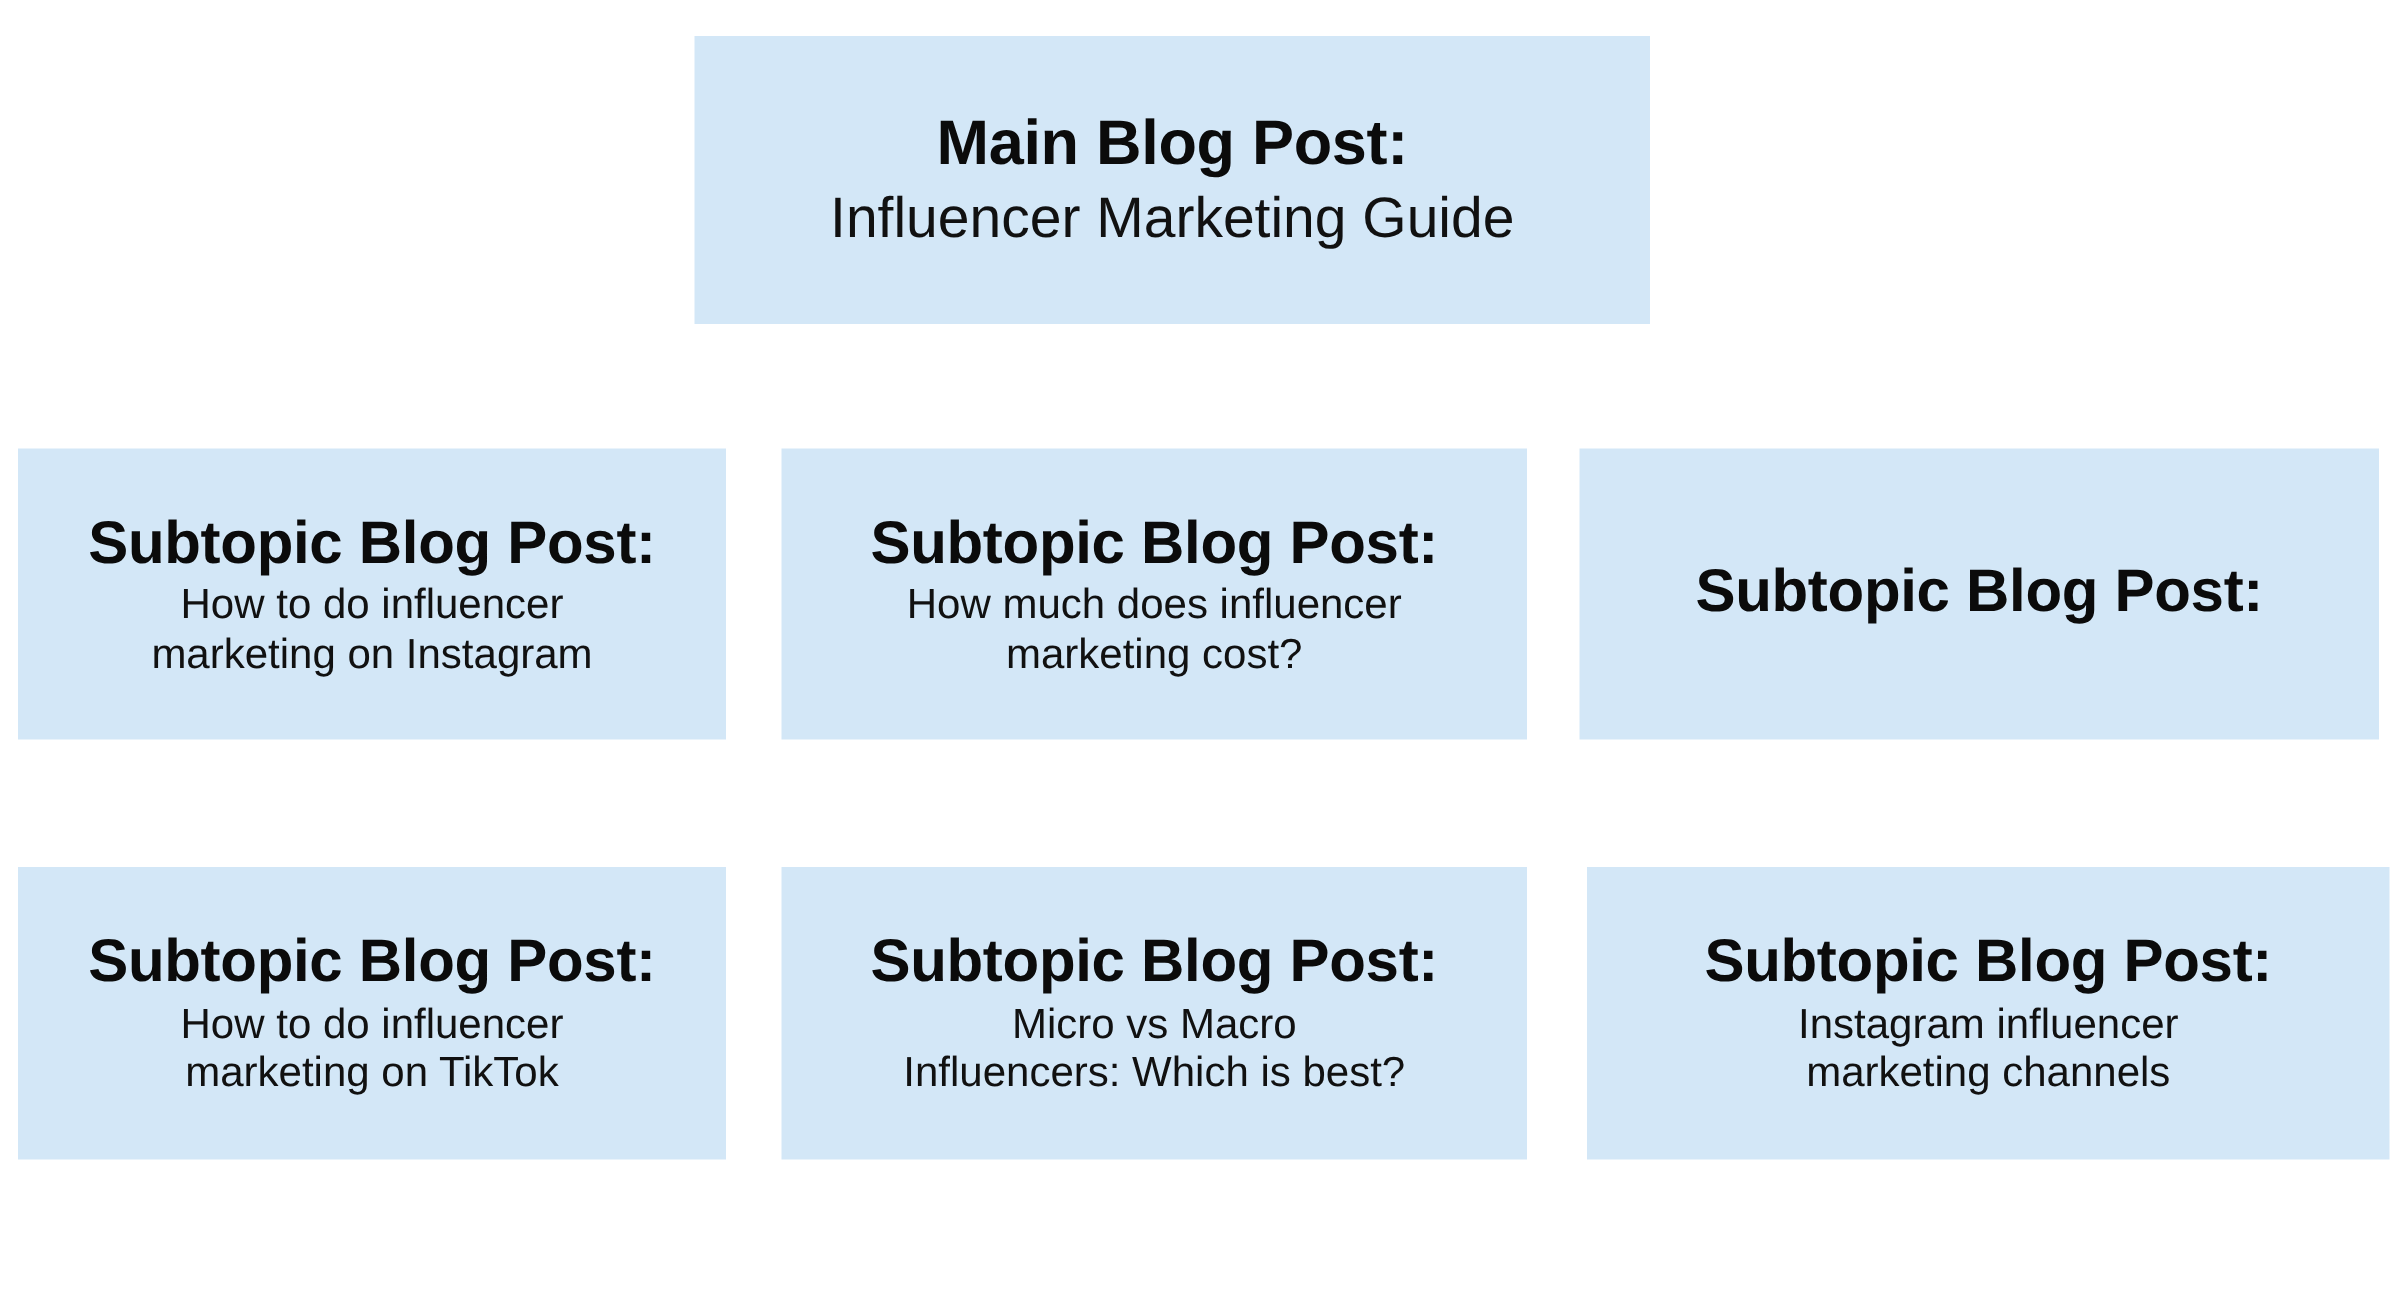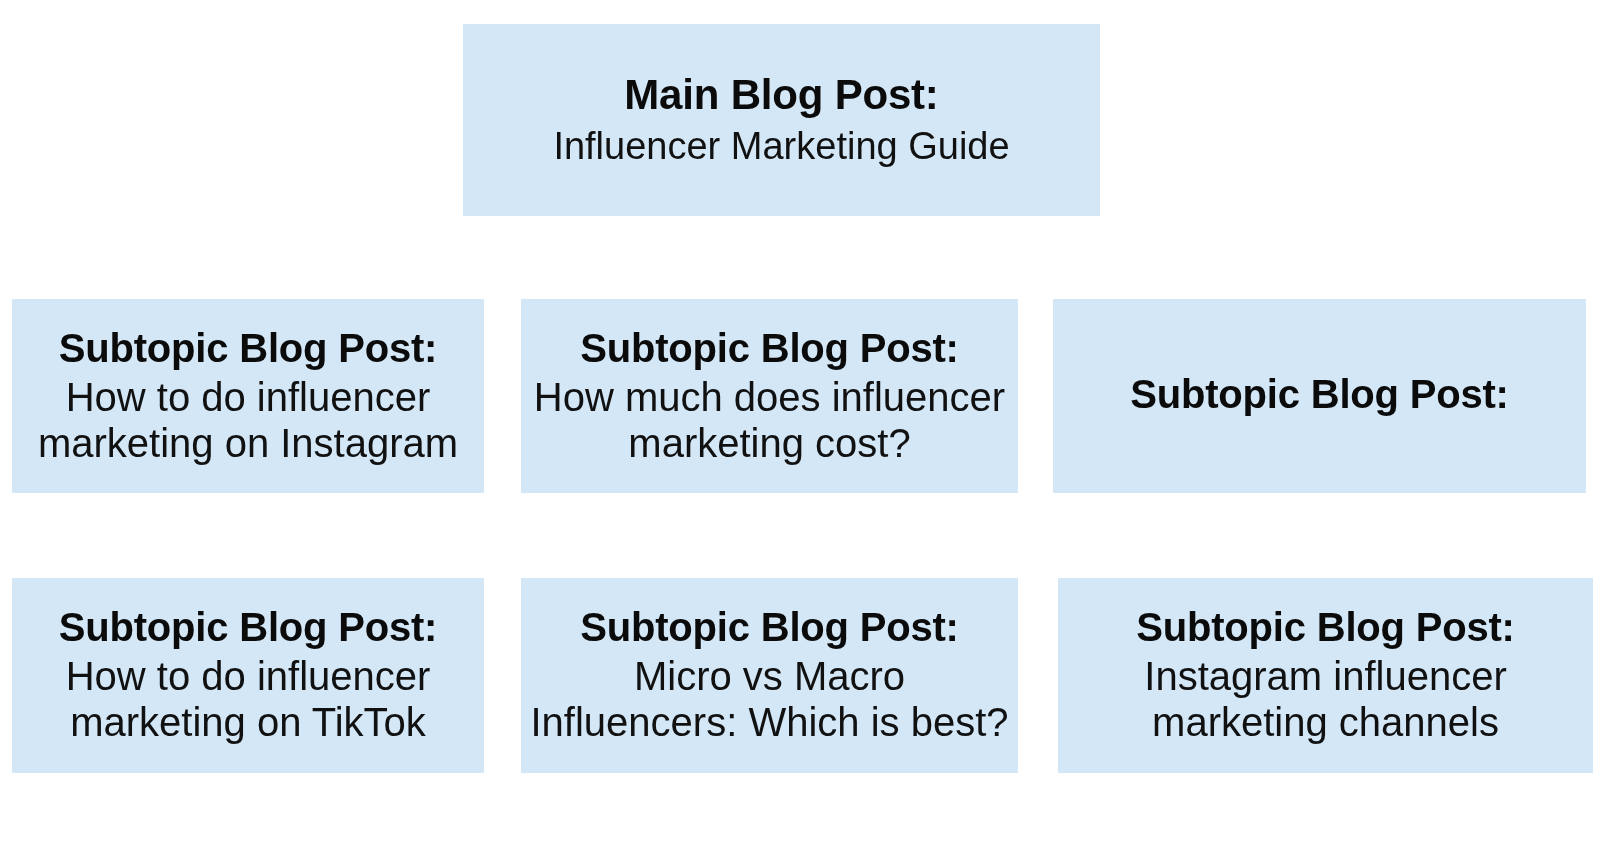--- a/index.html
+++ b/index.html
@@ -62,21 +62,21 @@
   #node-main .node-body {
     font-size: 38px;
   }
 
   
   .node-sub .node-title {
     font-size: 40px;
     margin-bottom: 3px;
   }
   .node-sub .node-body {
-    font-size: 40px;
+    font-size: 28px;
     white-space: pre-line;
   }
 
   
   #node-sub-1 { left: 12px;   top: 299px; width: 472px;  height: 194px; }
   #node-sub-2 { left: 521px;  top: 299px; width: 497px;  height: 194px; }
   #node-sub-3 { left: 1053px; top: 299px; width: 533px;  height: 194px; }
 
   
   #node-sub-4 { left: 12px;   top: 578px; width: 472px;  height: 195px; }

